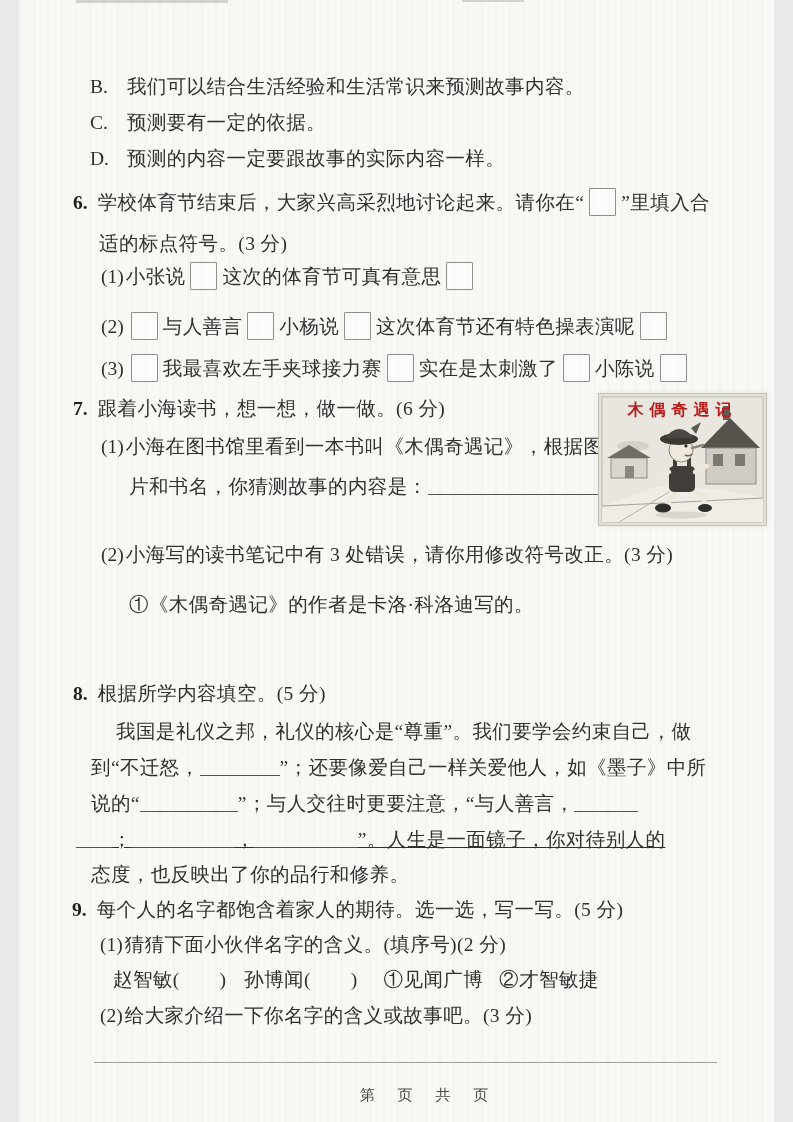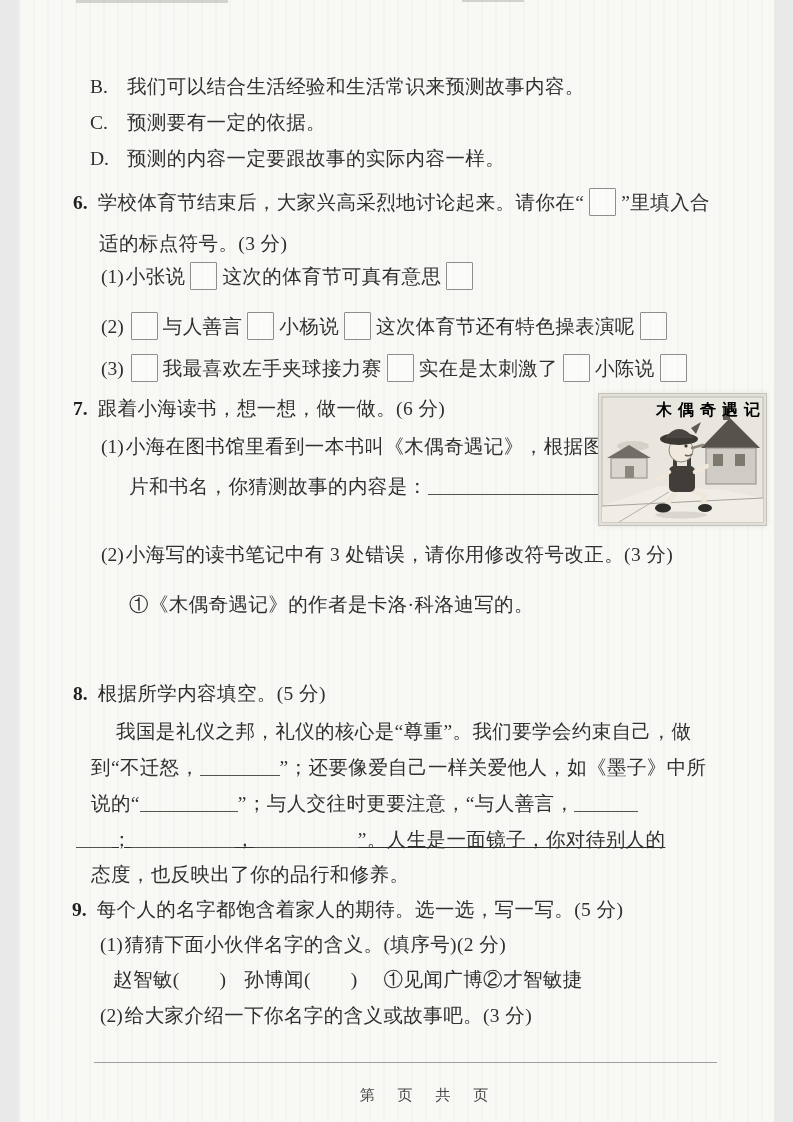--- a/index.html
+++ b/index.html
@@ -29,22 +29,22 @@
     display:inline-block;height:16px;
     border-bottom:1.5px solid #55534f;
     transform:translateY(2px);
   }
   .cover{
     position:absolute;left:579px;top:393px;width:167px;height:131px;
     background:#e3e0d9;border:1px solid #c4c1ba;box-shadow:0 0 6px rgba(0,0,0,0.08);
   }
   .cover-title{
     position:absolute;left:0;top:6px;width:100%;
-    text-align:right;font-family:Liberation Mono, monospace;
-    font-size:16px;font-weight:700;letter-spacing:6px;color:#000000;
+    text-align:center;font-family:Liberation Mono, monospace;
+    font-size:16px;font-weight:700;letter-spacing:6px;color:#b91c1c;
   }
   .footer-line{position:absolute;left:75px;top:1062px;width:623px;height:0;border-top:1.6px solid #9f9f9d;}
   .footer-text{
     position:absolute;left:0;top:1086px;width:100%;
     text-align:center;font-family:"DejaVu Sans","Liberation Sans",sans-serif;
     font-size:15px;letter-spacing:9px;color:#48484б;color:#484846;margin-left:32px;
   }
   .artifact{position:absolute;background:#b3b1ad;opacity:0.55;}
 </style>
 </head>
@@ -166,21 +166,21 @@
     <span>态度，也反映出了你的品行和修养。</span>
   </div>
 
   <div class="row" style="top:895px;left:53px;">
     <span class="num">9.</span><span>每个人的名字都饱含着家人的期待。选一选，写一写。(5 分)</span>
   </div>
   <div class="row" style="top:930px;left:81px;">
     <span class="ilabel">(1)</span><span>猜猜下面小伙伴名字的含义。(填序号)(2 分)</span>
   </div>
   <div class="row" style="top:965px;left:94px;">
-    <span style="margin-right:18px;">赵智敏(　　)</span><span style="margin-right:26px;">孙博闻(　　)</span><span style="">①见闻广博</span><span>②才智敏捷</span>
+    <span style="margin-right:18px;">赵智敏(　　)</span><span style="margin-right:26px;">孙博闻(　　)</span><span style="margin-right:16px;">①见闻广博</span><span>②才智敏捷</span>
   </div>
   <div class="row" style="top:1001px;left:81px;">
     <span class="ilabel">(2)</span><span>给大家介绍一下你名字的含义或故事吧。(3 分)</span>
   </div>
 
   <div class="footer-line"></div>
   <div class="footer-text">第 页 共 页</div>
 
 </div>
 

